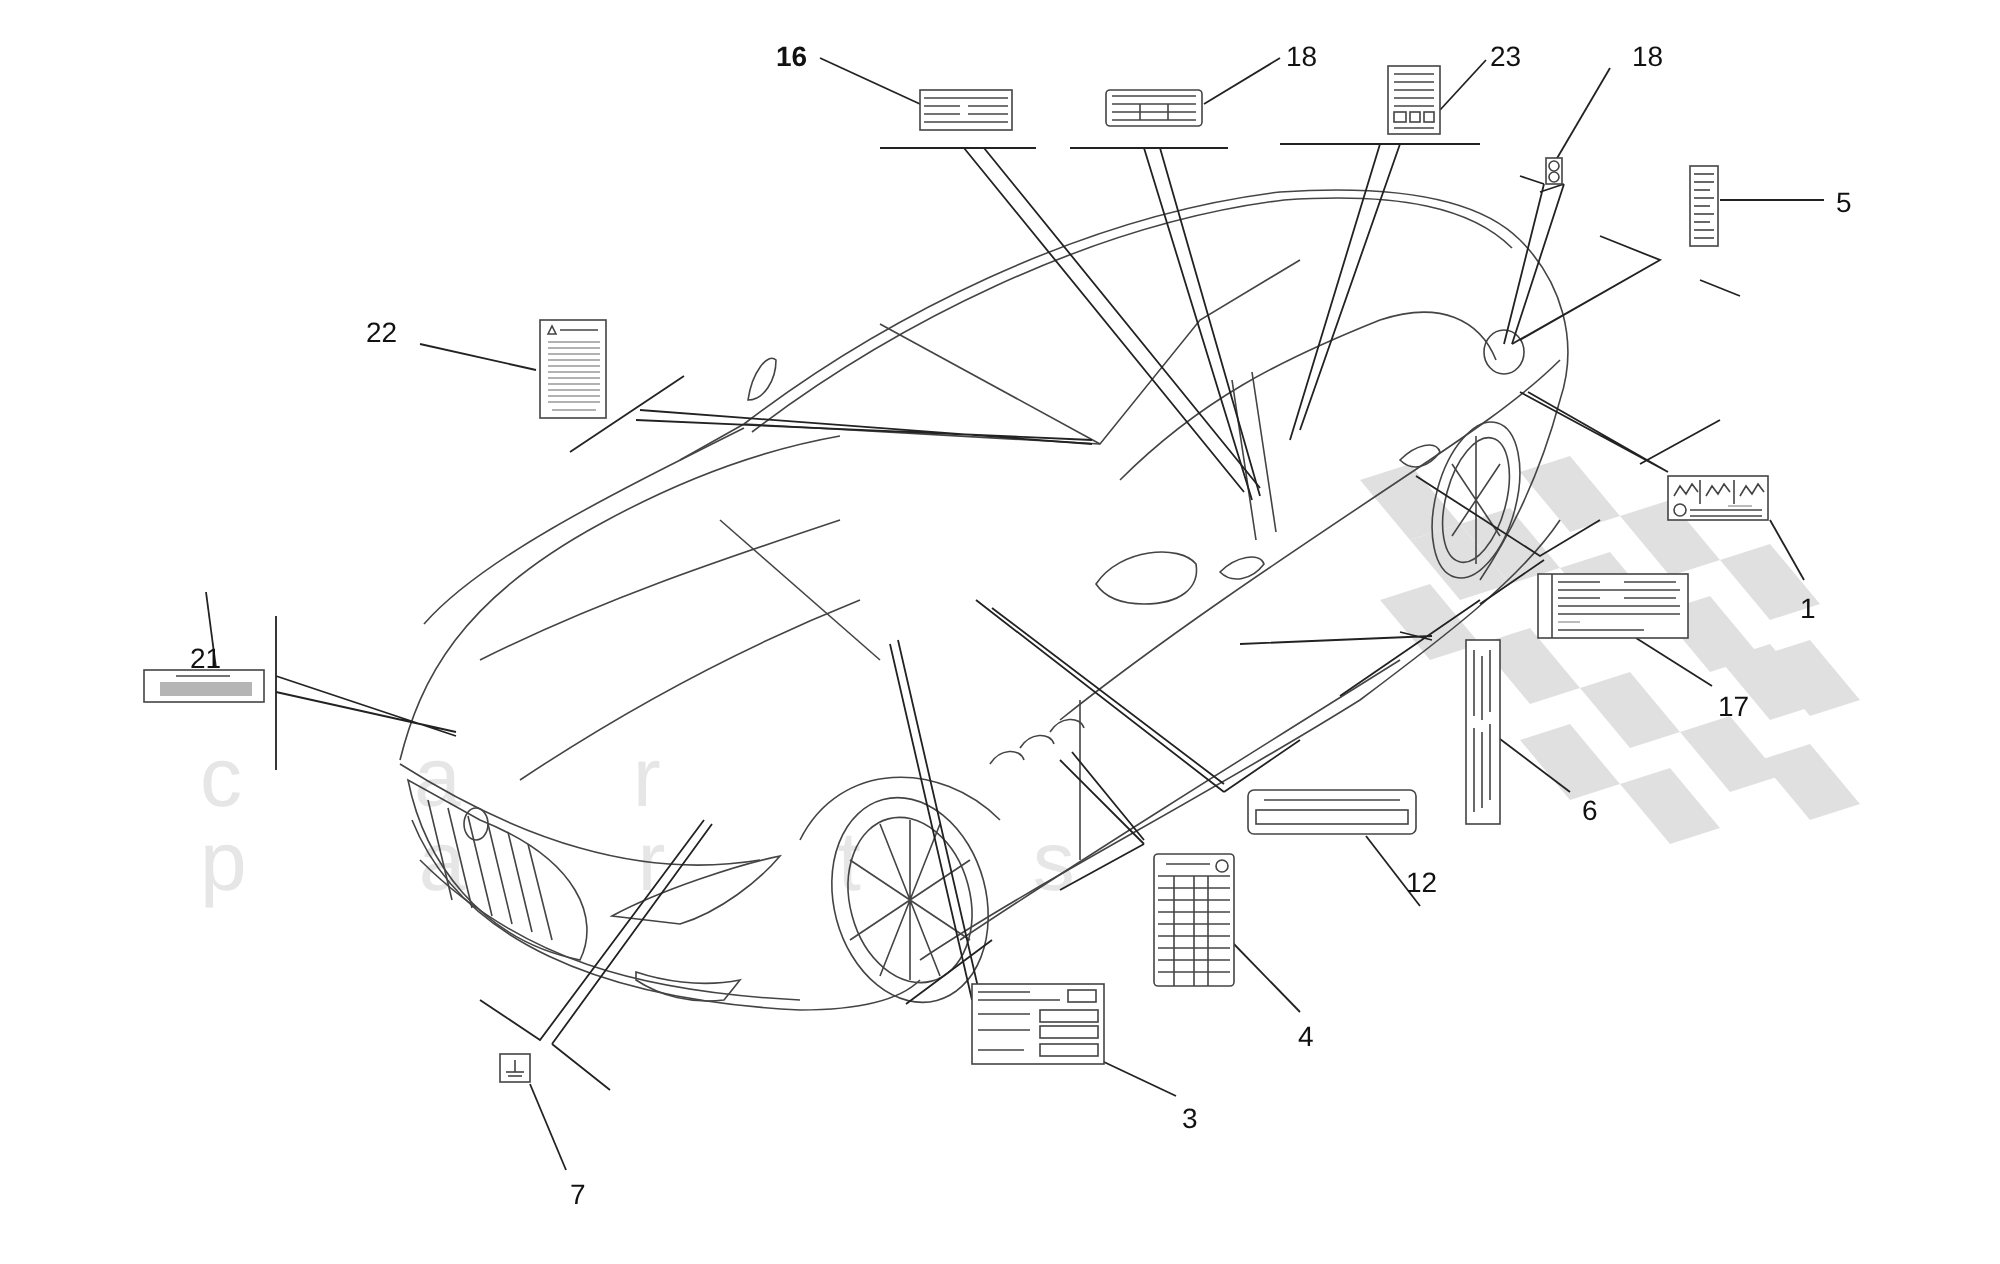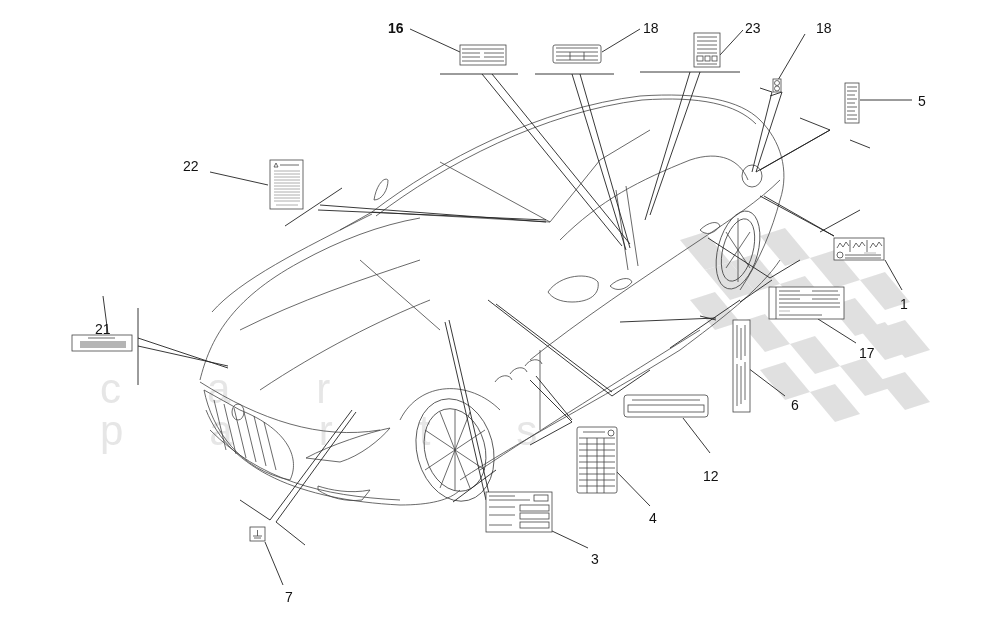--- a/index.html
+++ b/index.html
@@ -289,17 +289,17 @@
   <span class="callout" style="left:388px;top:21px;font-weight:bold;">16</span>
   <span class="callout" style="left:643px;top:21px;">18</span>
   <span class="callout" style="left:745px;top:21px;">23</span>
   <span class="callout" style="left:816px;top:21px;">18</span>
   <span class="callout" style="left:918px;top:94px;">5</span>
   <span class="callout" style="left:183px;top:159px;">22</span>
   <span class="callout" style="left:95px;top:282px;margin-top:40px;">21</span>
   <span class="callout" style="left:900px;top:297px;">1</span>
   <span class="callout" style="left:859px;top:346px;">17</span>
   <span class="callout" style="left:791px;top:398px;">6</span>
-  <span class="callout" style="left:703px;top:469px;text-align:center;">12</span>
+  <span class="callout" style="left:703px;top:434px;text-align:center;">12</span>
   <span class="callout" style="left:649px;top:511px;">4</span>
   <span class="callout" style="left:591px;top:552px;">3</span>
   <span class="callout" style="left:285px;top:590px;">7</span>
 </div>
 
 </body></html>

